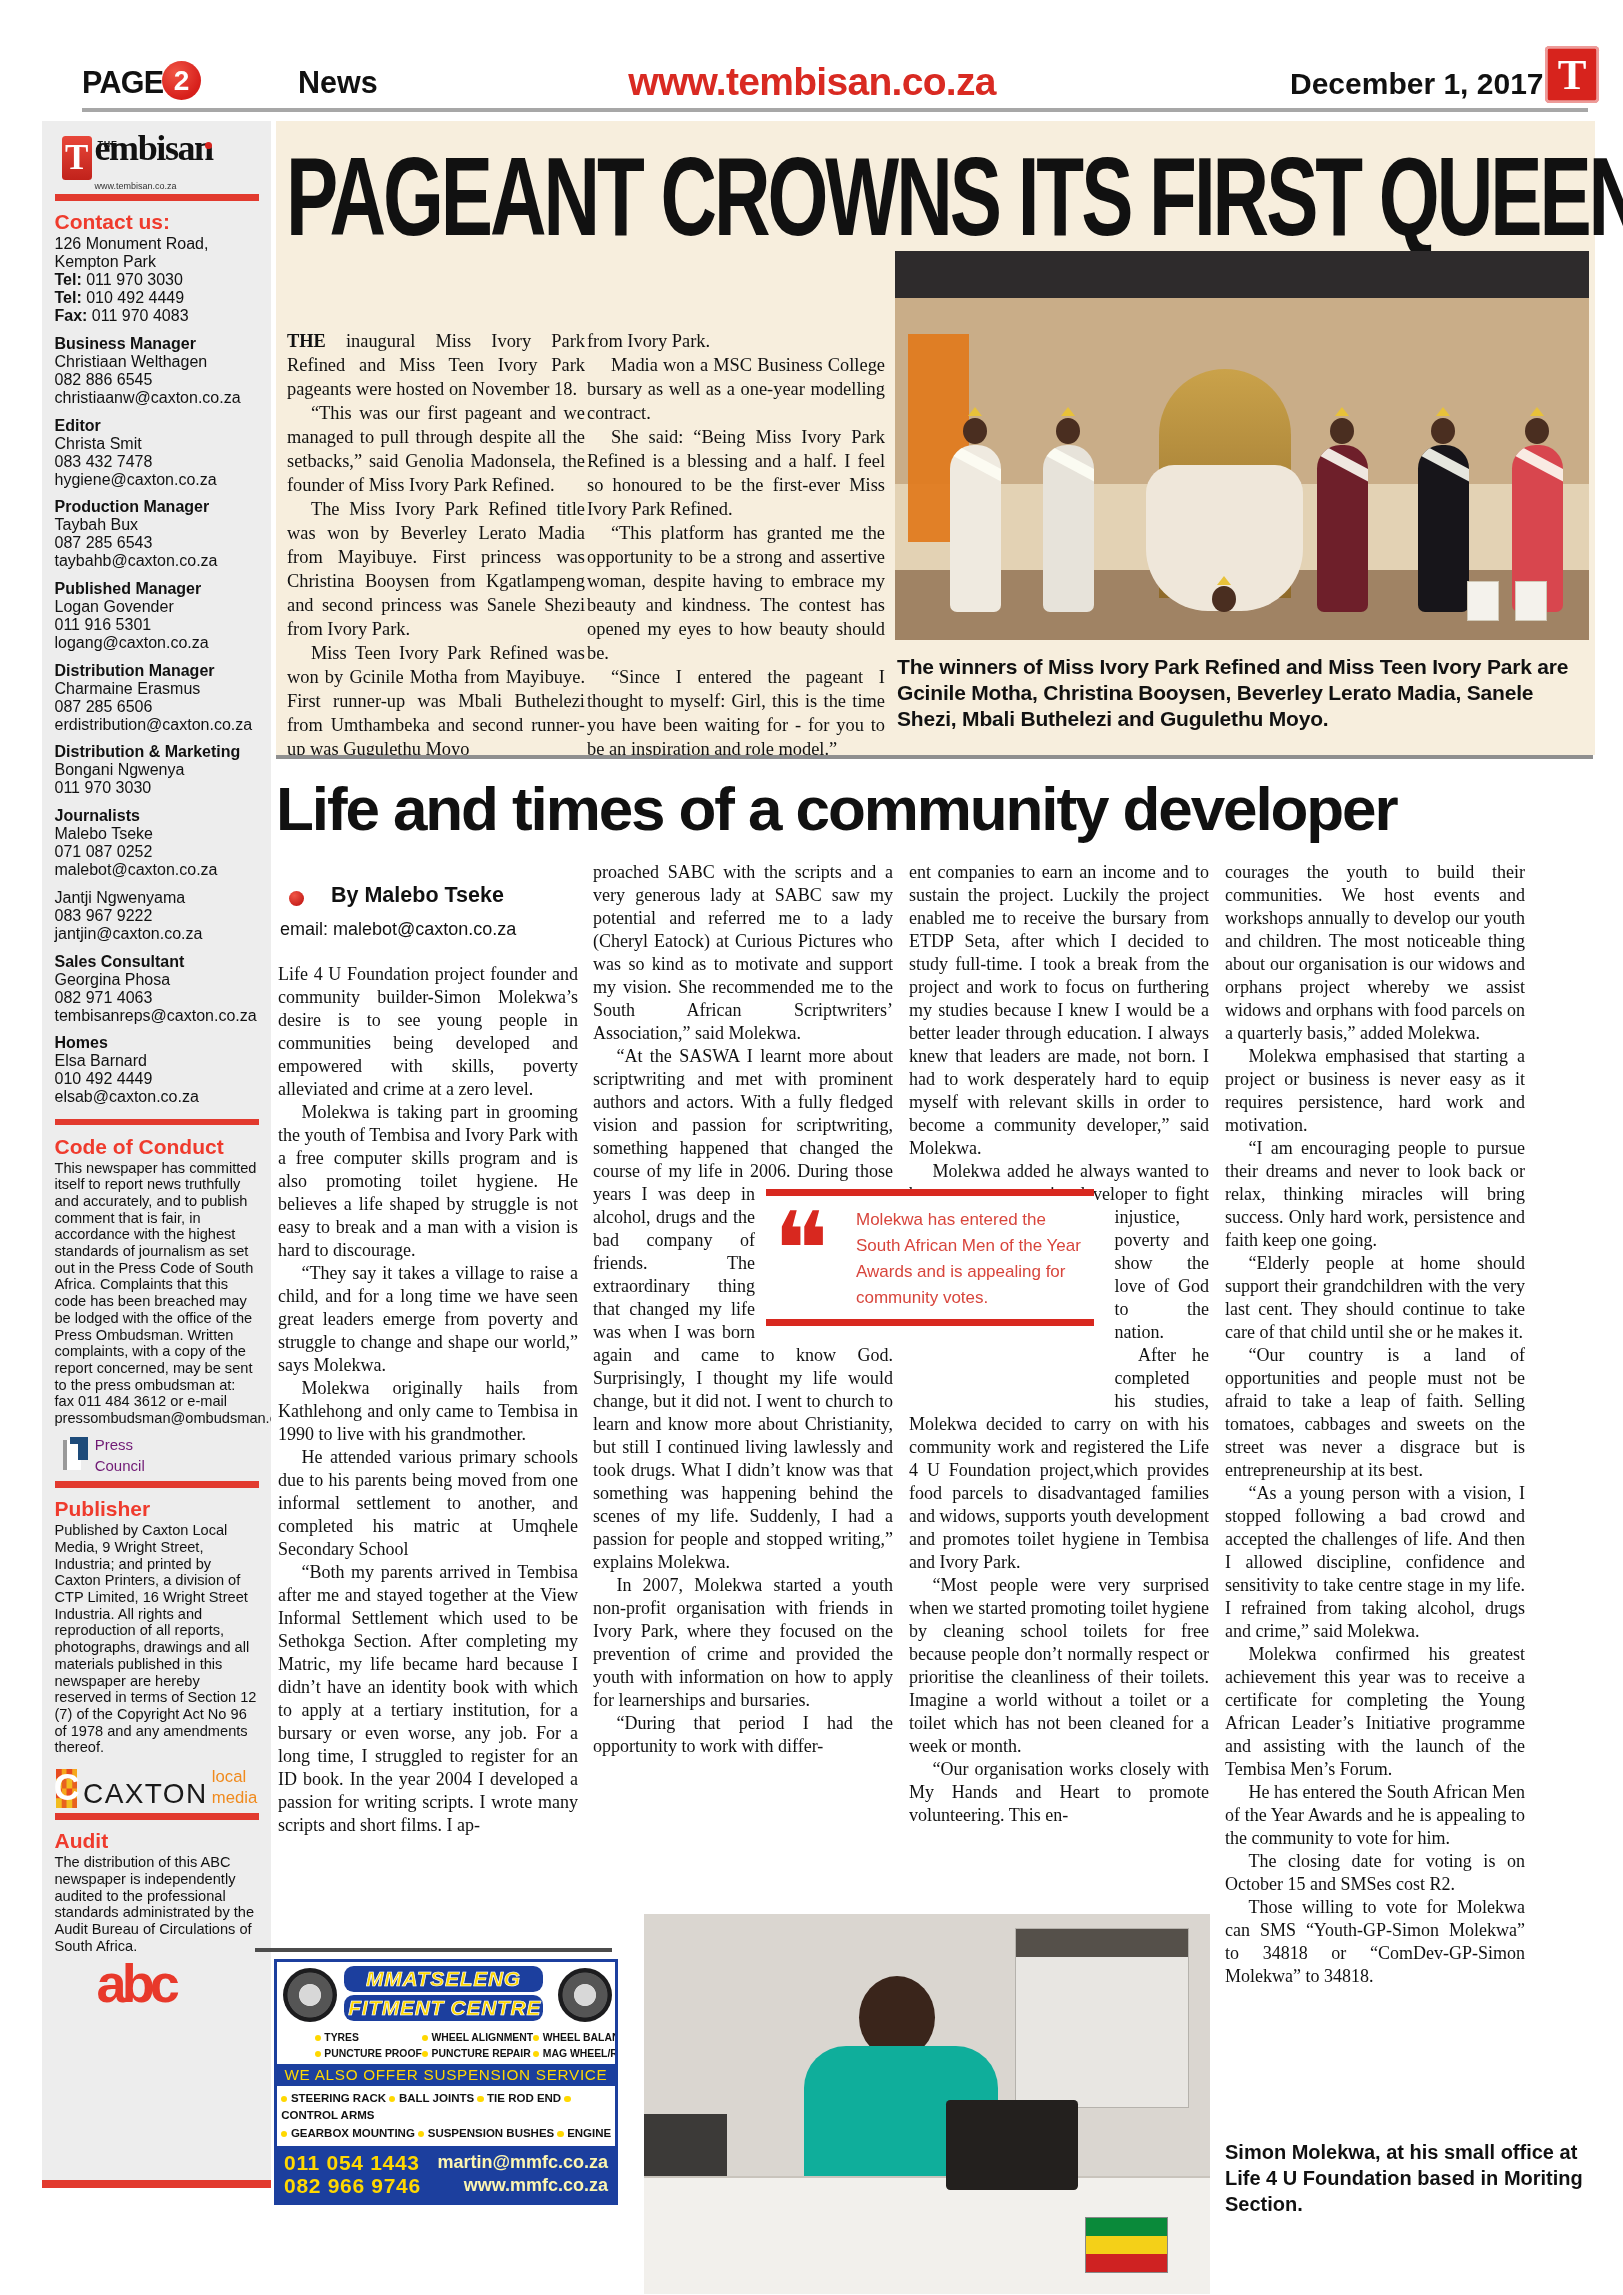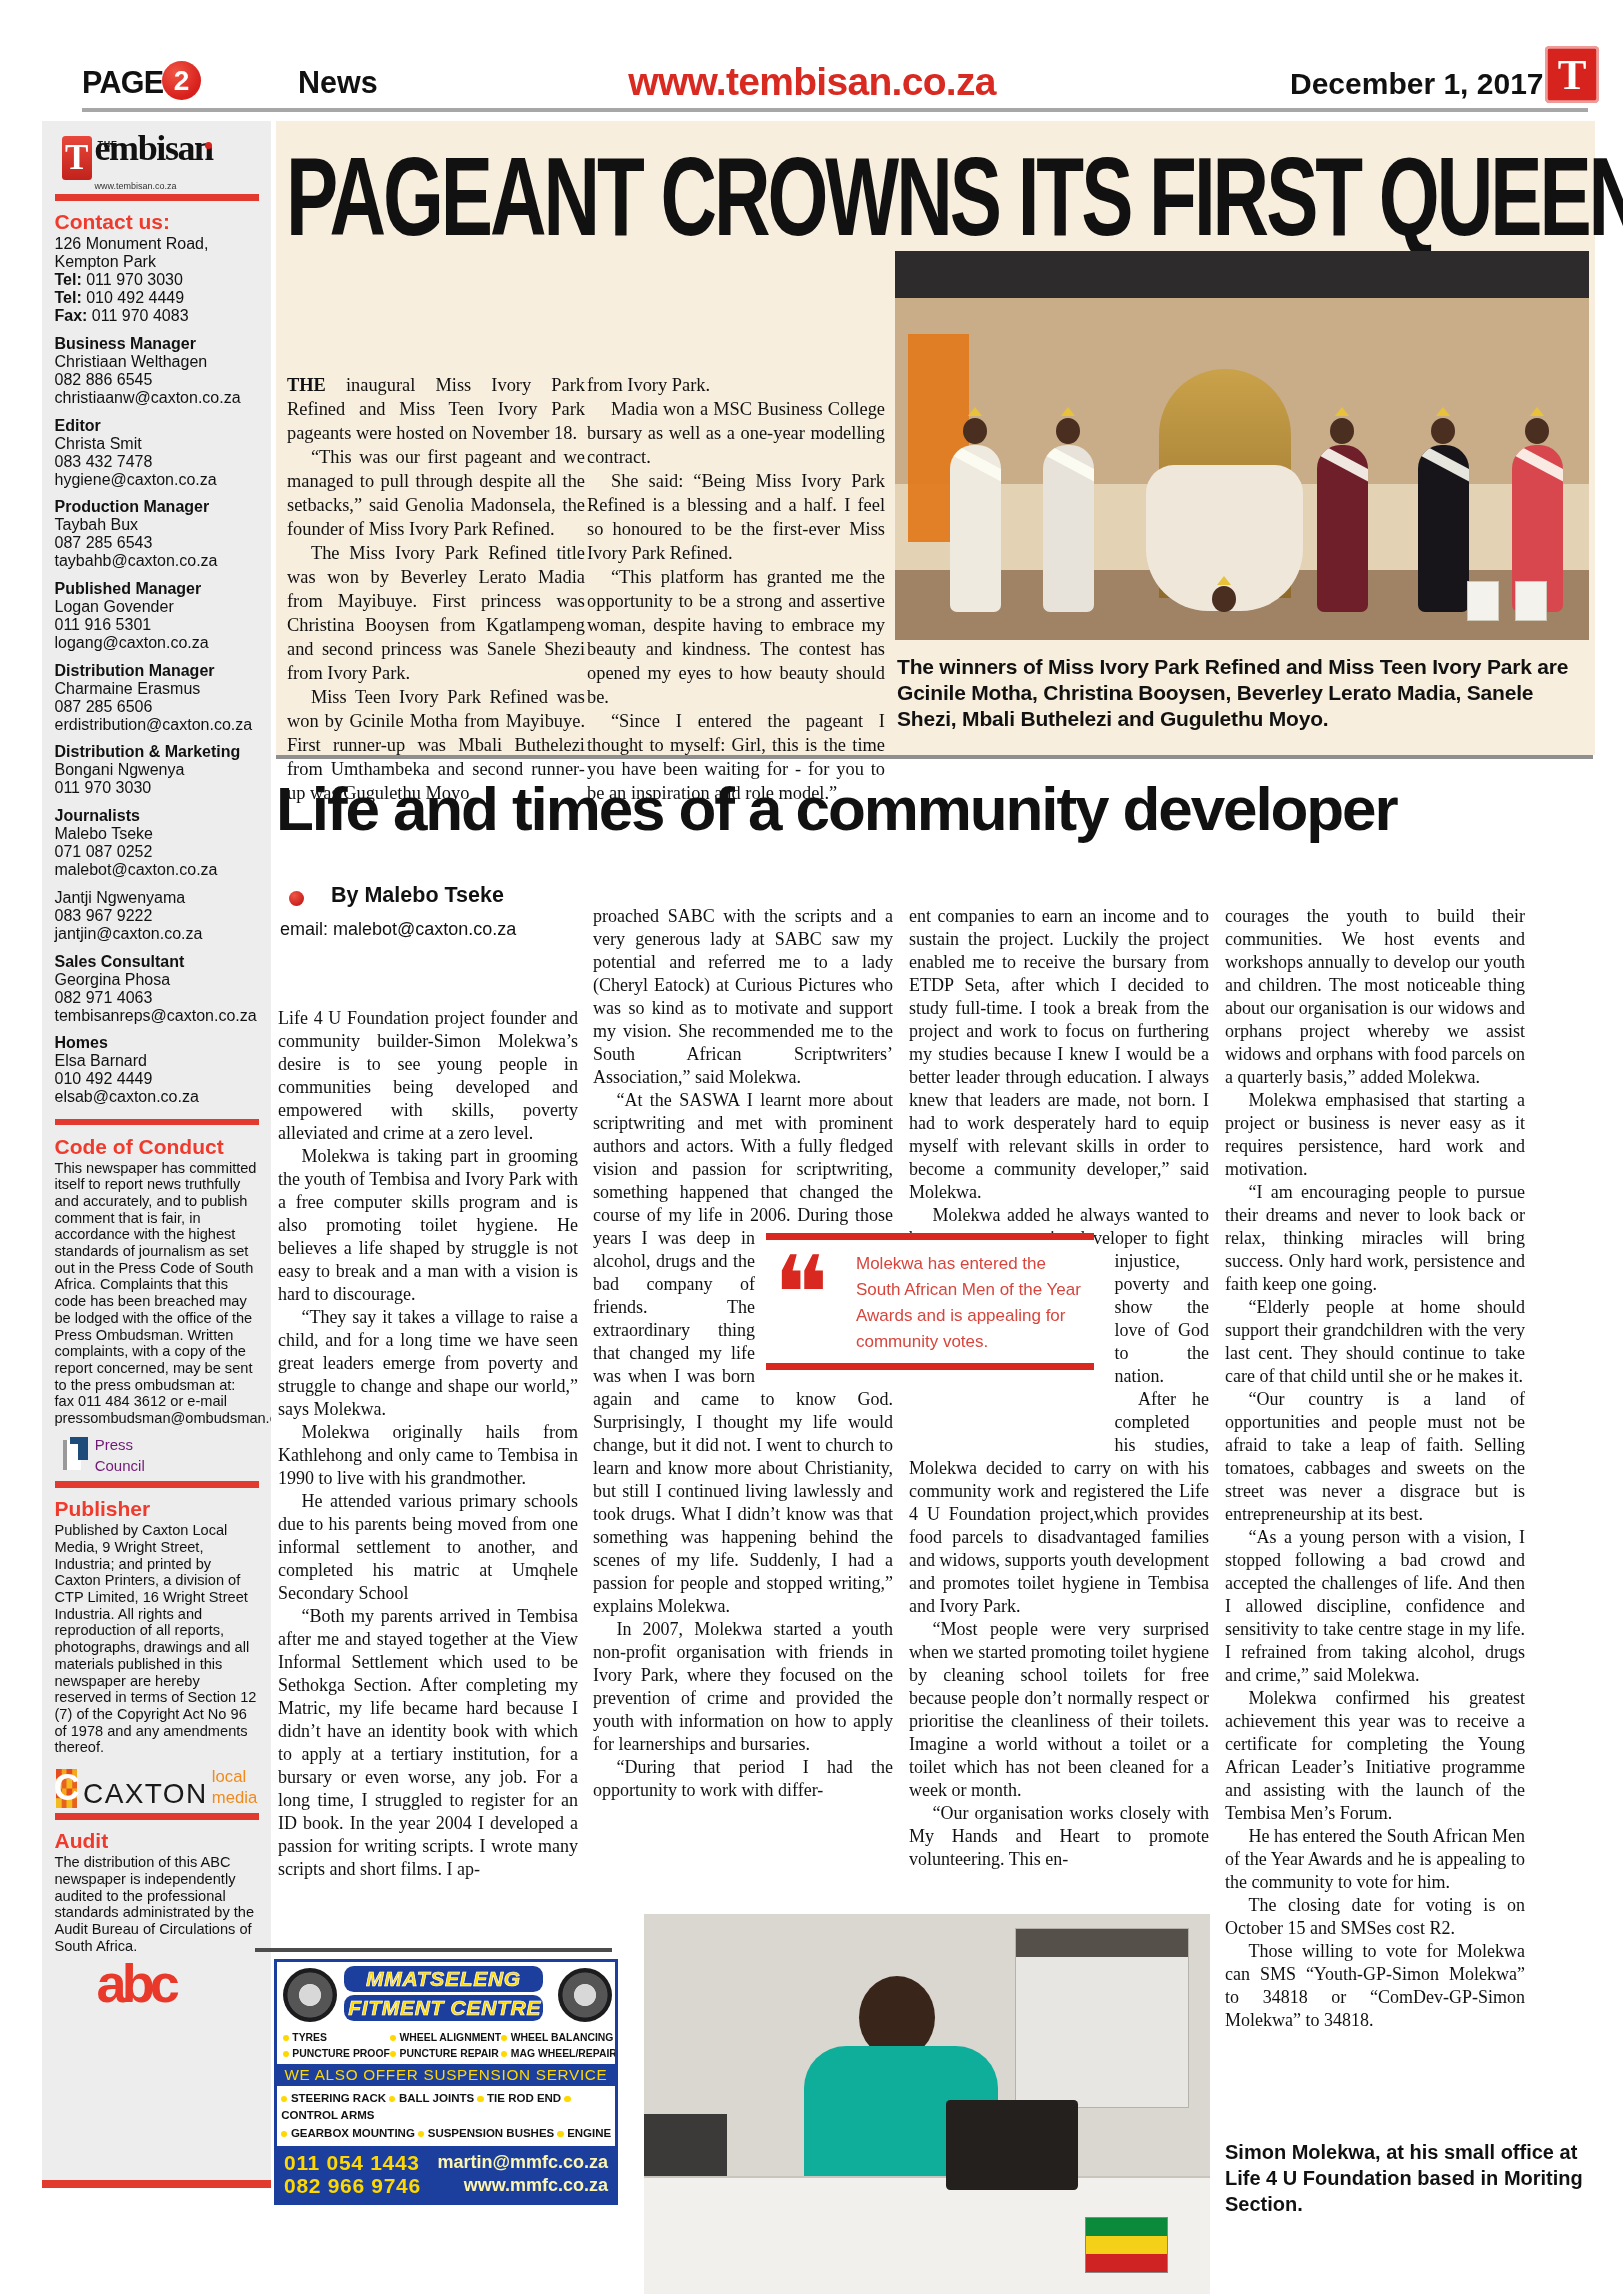--- a/index.html
+++ b/index.html
@@ -67,21 +67,21 @@
   
   .art1 { position:absolute; left:276px; top:121px; width:1319px; height:634px; background:#f7eedd; }
   .a1-headline { position:absolute; left:9.7px; top:12.5px; width:1305px; font-family:"Liberation Sans",sans-serif;
                  font-weight:bold; font-size:91px; letter-spacing:-3.5px; transform:scale(0.86,1.22);
                  transform-origin:left top; white-space:nowrap; }
   .a1col { position:absolute; top:208px; width:298px; height:416px; font-size:18.4px; line-height:24px;
            text-align:justify; }
   .a1col.c1 { left:11px; }
   .a1col.c2 { left:311px; }
   .para { text-indent:1.3em; }
-  .para.first { text-indent:0;margin-top:44px; }
+  .para.first { text-indent:0; }
   .photo1 { position:absolute; left:619px; top:130px; width:694px; height:389px; overflow:hidden;
             background:linear-gradient(#2e2b2c 0 12%, #c9ad88 12% 60%, #e3d2b4 60% 82%, #a08364 82%); }
   .ban { position:absolute; left:12.5px; top:83px; width:61px; height:208px; background:#e07b20; opacity:.95; }
   .queen { position:absolute; bottom:28px; width:62px; }
   .queen .head { width:23.6px; height:26px; border-radius:50%; background:#4a2e20; margin:0 auto; }
   .queen .crown { width:0; height:0; border-left:7px solid transparent; border-right:7px solid transparent;
                   border-bottom:9.7px solid #e8c23a; margin:0 auto 1.4px auto; }
   .queen .dress { width:51px; height:167px; margin:1.4px auto 0 auto; border-radius:23.6px 23.6px 7px 7px; position:relative; overflow:hidden; }
   .queen .sash { position:absolute; left:-8.3px; top:12.5px; width:76px; height:11px; background:#fdfdf4; transform:rotate(28deg); opacity:.9; }
   .throne { position:absolute; left:264px; bottom:42px; width:132px; height:229px; border-radius:66px 66px 0 0;
@@ -135,21 +135,21 @@
   .ad { position:absolute; left:274px; top:1959px; width:344px; height:246px; border:3.5px solid #1c3f9e;
         background:#fff; font-family:"Liberation Sans",sans-serif; overflow:hidden; }
   .ad-top { position:relative; height:67px; }
   .tyre { position:absolute; top:5.6px; width:54px; height:54px; border-radius:50%;
           background:radial-gradient(circle, #d8d8d8 0 28%, #555 30% 58%, #1c1c1e 60%); }
   .tyre.l { left:5.6px; } .tyre.r { right:2.8px; }
   .ad-titlebox { position:absolute; left:67px; top:4.2px; width:199px; }
   .ad-title { background:#1c3f9e; border-radius:9.7px; color:#ffd800; font-weight:bold; font-style:italic;
               text-align:center; font-size:21px; line-height:26px; padding:0 4.2px; letter-spacing:0.7px;
               -webkit-text-stroke:0.7px #fff; margin-bottom:2.8px; white-space:nowrap; }
-  .ad-bullets { display:flex; justify-content:space-between; padding:1.4px 4.2px 2.8px 5.6px; }
+  .ad-bullets { display:flex; justify-content:space-between; padding:1.4px 4.2px 2.8px 5.6px;margin-left:32px; }
   .ad-bul-col { font-weight:bold; font-size:10.4px; line-height:15.3px; white-space:nowrap; }
   .ydot { display:inline-block; width:6.2px; height:6.2px; border-radius:50%; background:#ffd800; margin-right:3.5px; }
   .ad-band { background:#1c3f9e; color:#ffd800; text-align:center; font-size:15.3px; line-height:22px; letter-spacing:0.7px; }
   .ad-susp { padding:4.2px 2.8px 1.4px 4.2px; font-weight:bold; font-size:11.5px; line-height:17.4px; }
   .ad-addr { display:flex; justify-content:space-between; padding:1.4px 4.2px; color:#e0352b; font-weight:bold; }
   .ad-addr .al { font-style:italic; font-size:10px; line-height:12.5px; }
   .ad-addr .ar { font-size:10px; line-height:12.5px; text-align:center; }
   .ad-bot { position:absolute; left:0; bottom:0; width:100%; background:#1c3f9e; display:flex;
             justify-content:space-between; padding:4.2px 7px; }
   .ad-phones { color:#ffd800; font-weight:bold; font-size:21px; line-height:23.6px; letter-spacing:0.7px; }

